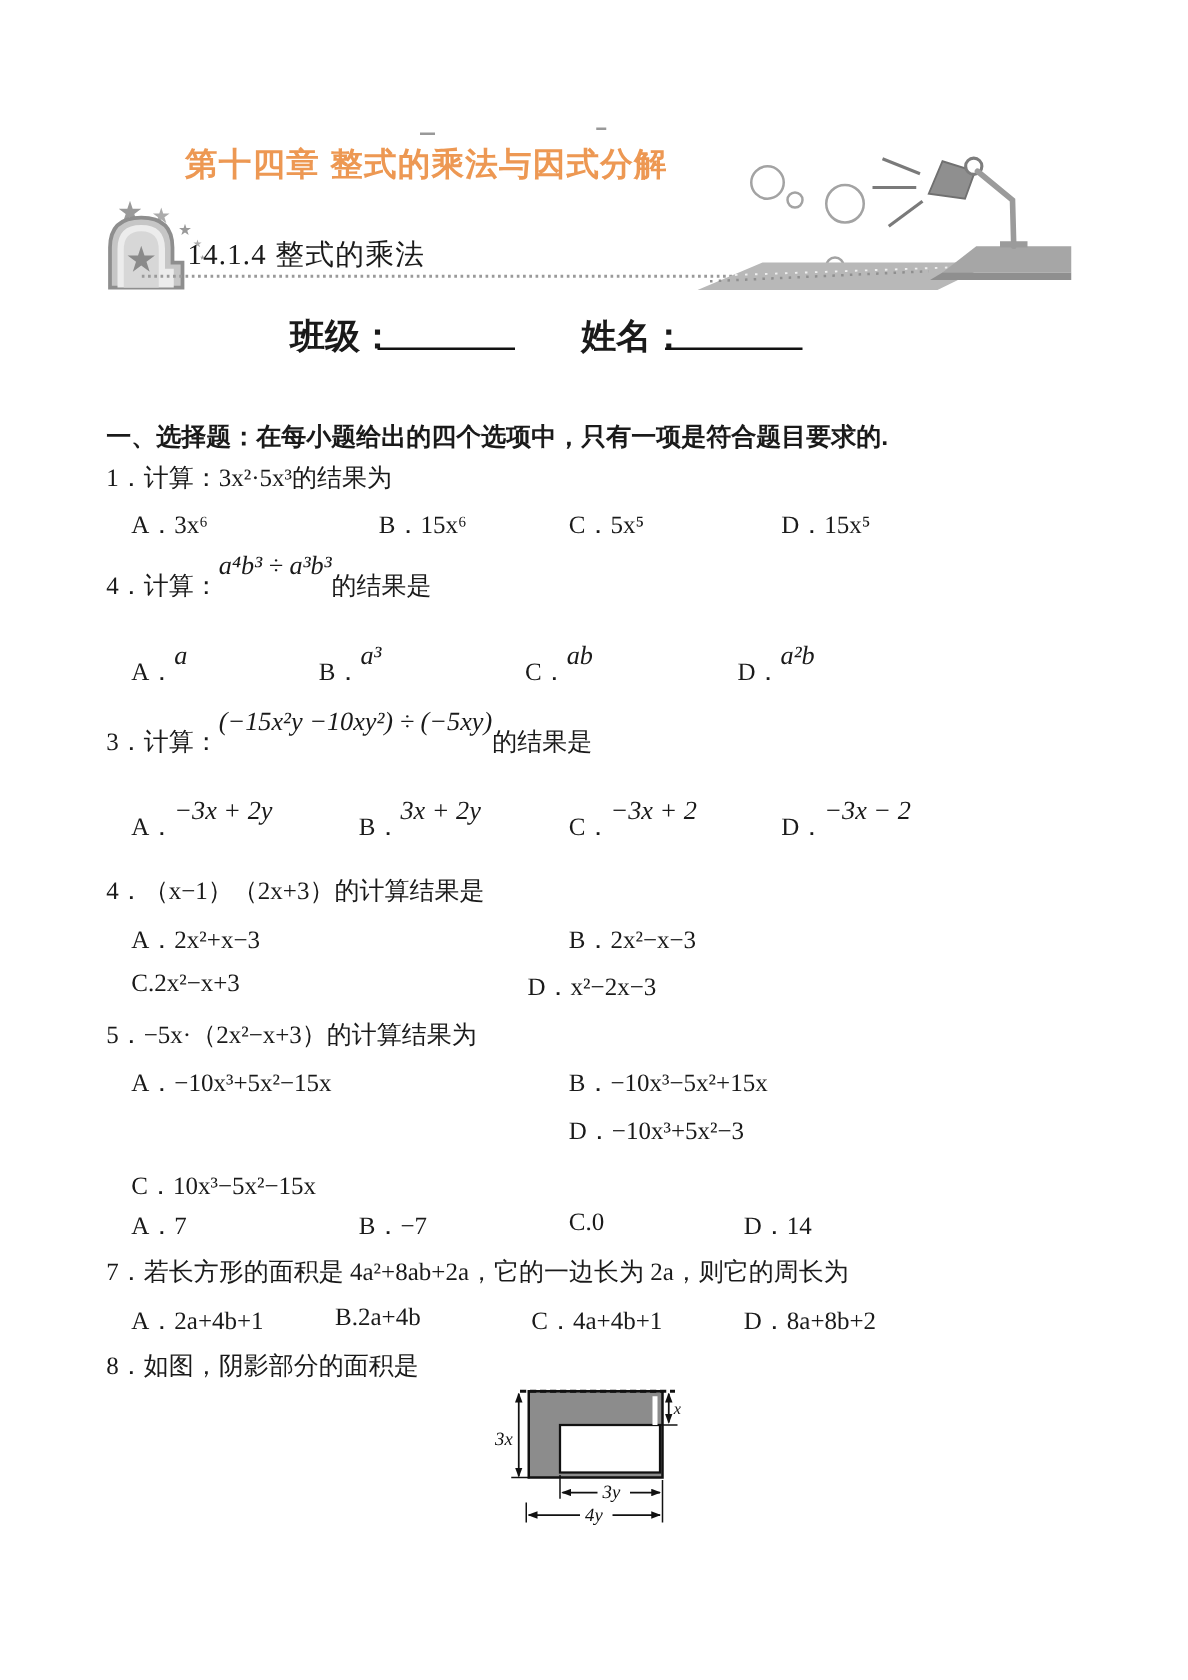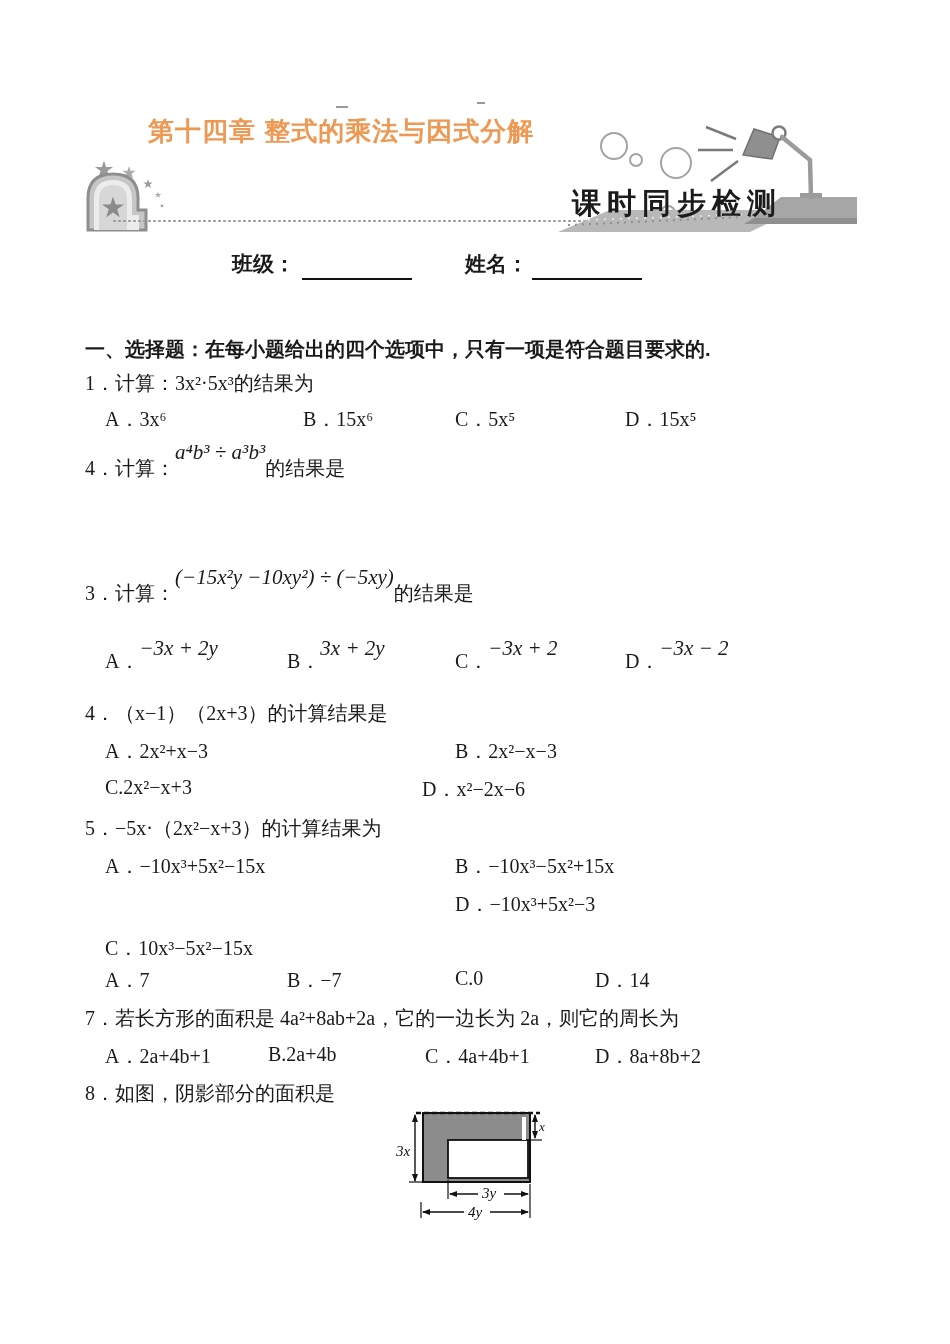--- a/index.html
+++ b/index.html
@@ -8,21 +8,21 @@
   .chapter-title{position:absolute;left:148px;top:114px;
         font-family:"Liberation Sans","DejaVu Sans",sans-serif;font-weight:bold;
         font-size:26px;color:var(--title-orange,#ED9853);letter-spacing:1px;white-space:nowrap;}
   .lesson-title{position:absolute;left:150px;top:188px;font-size:23px;letter-spacing:1px;white-space:nowrap;}
   .banner{position:absolute;left:572px;top:184px;font-size:29px;font-weight:bold;
         letter-spacing:6px;z-index:5;white-space:nowrap;}
   .dotline{position:absolute;left:112px;top:219px;width:518px;height:4px;
         background-image:radial-gradient(circle,#9a9a9a 1.1px,rgba(0,0,0,0) 1.2px);
         background-size:5px 4px;background-repeat:repeat-x;}
   .artifact{position:absolute;height:2px;background:#999;}
-  .fill-label{position:absolute;font-size:21px;font-weight:bold;white-space:nowrap;text-align:center;}
+  .fill-label{position:absolute;font-size:28px;font-weight:bold;white-space:nowrap;text-align:center;}
   .blank{position:absolute;width:110px;height:26px;border-bottom:2px solid #111;}
   .heading{position:absolute;left:85px;top:336px;font-family:"Liberation Sans","DejaVu Sans",sans-serif;
         font-weight:bold;font-size:20px;white-space:nowrap;}
   .stem{position:absolute;left:85px;font-size:20px;line-height:26px;white-space:nowrap;}
   .row{position:absolute;left:0;width:950px;height:30px;}
   .opt{position:absolute;top:0;font-size:20px;white-space:nowrap;}
   .eq{font-style:italic;font-size:21px;}
   .raised{position:relative;top:-16px;display:inline-block;}
   .raised-sm{position:relative;top:-13px;display:inline-block;}
   svg{display:block;}
@@ -45,21 +45,21 @@
     <use href="#star" transform="translate(47,15) scale(0.70)" fill="#ababab"></use>
     <use href="#star" transform="translate(66,26) scale(0.50)" fill="#9a9a9a"></use>
     <use href="#star" transform="translate(76,37) scale(0.35)" fill="#ababab"></use>
     <use href="#star" transform="translate(80,48) scale(0.22)" fill="#9a9a9a"></use>
     <path d="M6,72 L6,40 Q6,16 31,16 Q56,16 56,40 L56,52 L64,52 L64,72 Z" fill="#c6c6c6" stroke="#8e8e8e" stroke-width="3"></path>
     <path d="M12,72 L12,41 Q12,22 31,22 Q50,22 50,41 L50,57 L57,57 L57,72 Z" fill="#ececec"></path>
     <path d="M17,72 L17,42 Q17,27 31,27 Q45,27 45,42 L45,72 Z" fill="#d7d7d7"></path>
     <use href="#star" transform="translate(31,50) scale(1.15)" fill="#8a8a8a"></use>
   </svg>
 
-  <div class="banner">课时同步检测</div>
+  <div class="lesson-title">14.1.4  整式的乘法</div>
 
   <svg style="position:absolute;left:558px;top:93px;z-index:1;" width="392" height="147" viewBox="0 0 392 147">
 
     <circle cx="56" cy="53" r="13" fill="none" stroke="#a3a3a3" stroke-width="2"></circle>
     <circle cx="78" cy="67" r="6" fill="none" stroke="#a3a3a3" stroke-width="2"></circle>
     <circle cx="118" cy="70" r="15" fill="none" stroke="#a3a3a3" stroke-width="2"></circle>
     <circle cx="110" cy="120" r="7" fill="none" stroke="#a3a3a3" stroke-width="2"></circle>
 
     <polygon points="0,139 52,117 237,117 192,139" fill="#b8b8b8"></polygon>
     <line x1="10" y1="132" x2="185" y2="124" stroke="#8f8f8f" stroke-width="2" stroke-dasharray="2 5"></line>
@@ -90,39 +90,45 @@
   <div class="row" style="top:406px;padding-left:13px;">
     <span class="opt" style="left:105px;"><span>A．</span><span>3x⁶</span></span>
     <span class="opt" style="left:271px;margin-left:32px;"><span>B．</span><span>15x⁶</span></span>
     <span class="opt" style="left:455px;"><span>C．</span><span>5x⁵</span></span>
     <span class="opt" style="left:625px;"><span>D．</span><span>15x⁵</span></span>
   </div>
 
   <div class="stem" style="top:455px;">
     <span>4．计算：</span><span class="eq raised">a⁴b³ ÷ a³b³</span><span>的结果是</span>
   </div>
+  <div class="row" style="top:524px;">
+    <span class="opt" style="left:105px;"><span>A．</span><span class="eq raised-sm">a</span></span>
+    <span class="opt" style="left:255px;"><span>B．</span><span class="eq raised-sm">a³</span></span>
+    <span class="opt" style="left:420px;"><span>C．</span><span class="eq raised-sm">ab</span></span>
+    <span class="opt" style="left:590px;"><span>D．</span><span class="eq raised-sm">a²b</span></span>
+  </div>
 
   <div class="stem" style="top:580px;">
     <span>3．计算：</span><span class="eq raised">(−15x²y −10xy²) ÷ (−5xy)</span><span>的结果是</span>
   </div>
   <div class="row" style="top:648px;">
     <span class="opt" style="left:105px;"><span>A．</span><span class="eq raised-sm">−3x + 2y</span></span>
     <span class="opt" style="left:287px;"><span>B．</span><span class="eq raised-sm">3x + 2y</span></span>
     <span class="opt" style="left:455px;"><span>C．</span><span class="eq raised-sm">−3x + 2</span></span>
     <span class="opt" style="left:625px;"><span>D．</span><span class="eq raised-sm">−3x − 2</span></span>
   </div>
 
   <div class="stem" style="top:700px;">4．（x−1）（2x+3）的计算结果是</div>
   <div class="row" style="top:738px;">
     <span class="opt" style="left:105px;"><span>A．</span><span>2x²+x−3</span></span>
     <span class="opt" style="left:455px;"><span>B．</span><span>2x²−x−3</span></span>
   </div>
   <div class="row" style="top:776px;">
     <span class="opt" style="left:105px;"><span>C.</span><span>2x²−x+3</span></span>
-    <span class="opt" style="left:422px;"><span>D．</span><span>x²−2x−6</span></span>
+    <span class="opt" style="left:422px;"><span>D．</span><span>x²−2x−3</span></span>
   </div>
 
   <div class="stem" style="top:815px;">5．−5x·（2x²−x+3）的计算结果为</div>
   <div class="row" style="top:853px;">
     <span class="opt" style="left:105px;"><span>A．</span><span>−10x³+5x²−15x</span></span>
     <span class="opt" style="left:455px;"><span>B．</span><span>−10x³−5x²+15x</span></span>
   </div>
   <div class="row" style="top:891px;">
     <span class="opt" style="left:105px;margin-top:44px;"><span>C．</span><span>10x³−5x²−15x</span></span>
     <span class="opt" style="left:455px;"><span>D．</span><span>−10x³+5x²−3</span></span>

